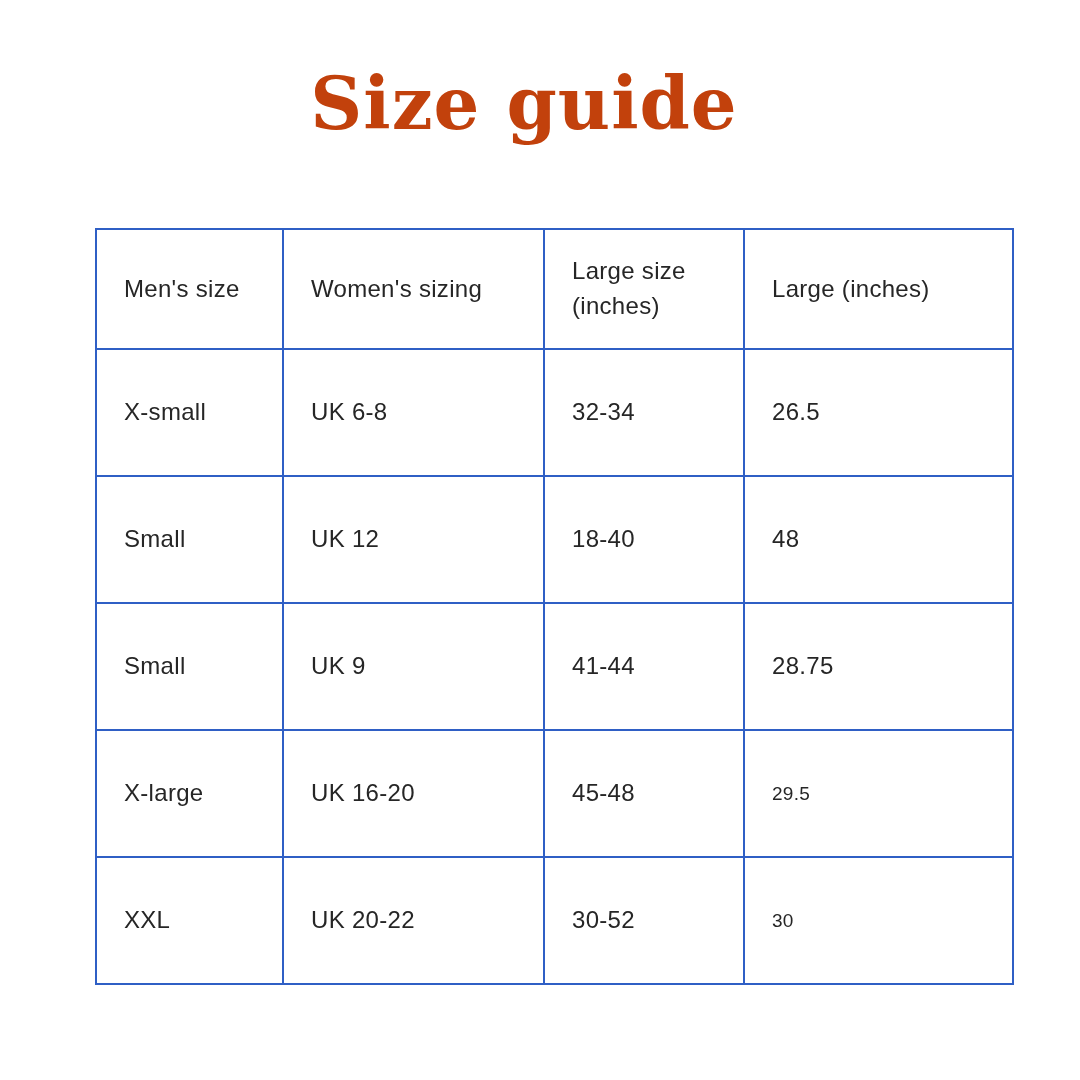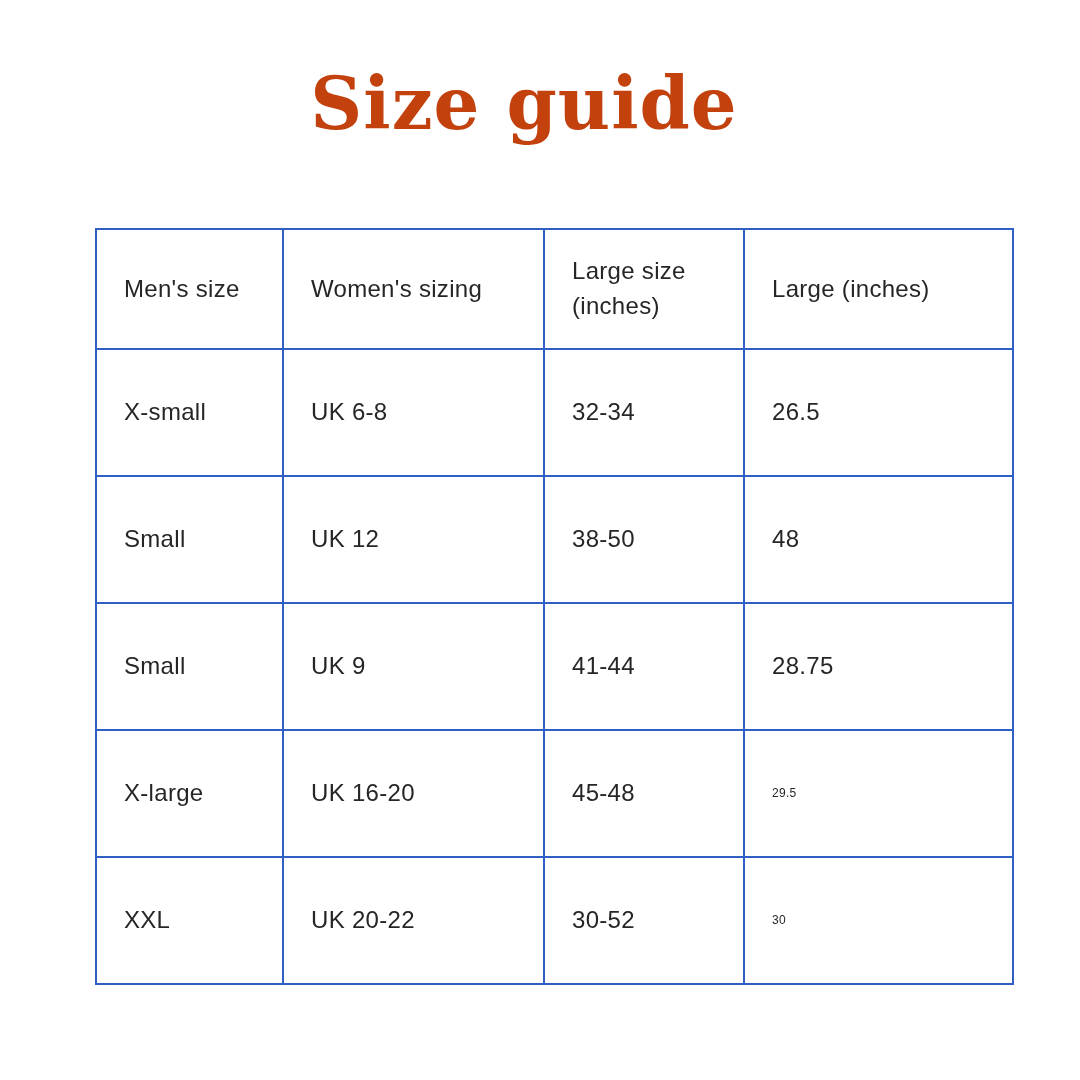--- a/index.html
+++ b/index.html
@@ -53,21 +53,21 @@
     vertical-align: middle;
     padding: 0 18px 0 27px;
     font-size: 24px;
     font-weight: 400;
     color: #262626;
     letter-spacing: 0.3px;
     line-height: 1.45;
   }
   .size-table thead tr { height: 120px; }
   .size-table tbody tr { height: 127px; }
-  .size-table td.small-num { font-size: 12px; }
+  .size-table td.small-num { font-size: 19px; }
 </style>
 </head>
 <body>
 
 <div class="page">
 
   <h1 class="title">Size guide</h1>
 
   <table class="size-table">
     <colgroup>
@@ -87,21 +87,21 @@
     <tbody>
       <tr>
         <td>X-small</td>
         <td>UK 6-8</td>
         <td>32-34</td>
         <td>26.5</td>
       </tr>
       <tr>
         <td>Small</td>
         <td>UK 12</td>
-        <td>38-50</td>
+        <td>18-40</td>
         <td>48</td>
       </tr>
       <tr>
         <td>Small</td>
         <td>UK 9</td>
         <td>41-44</td>
         <td>28.75</td>
       </tr>
       <tr>
         <td>X-large</td>

